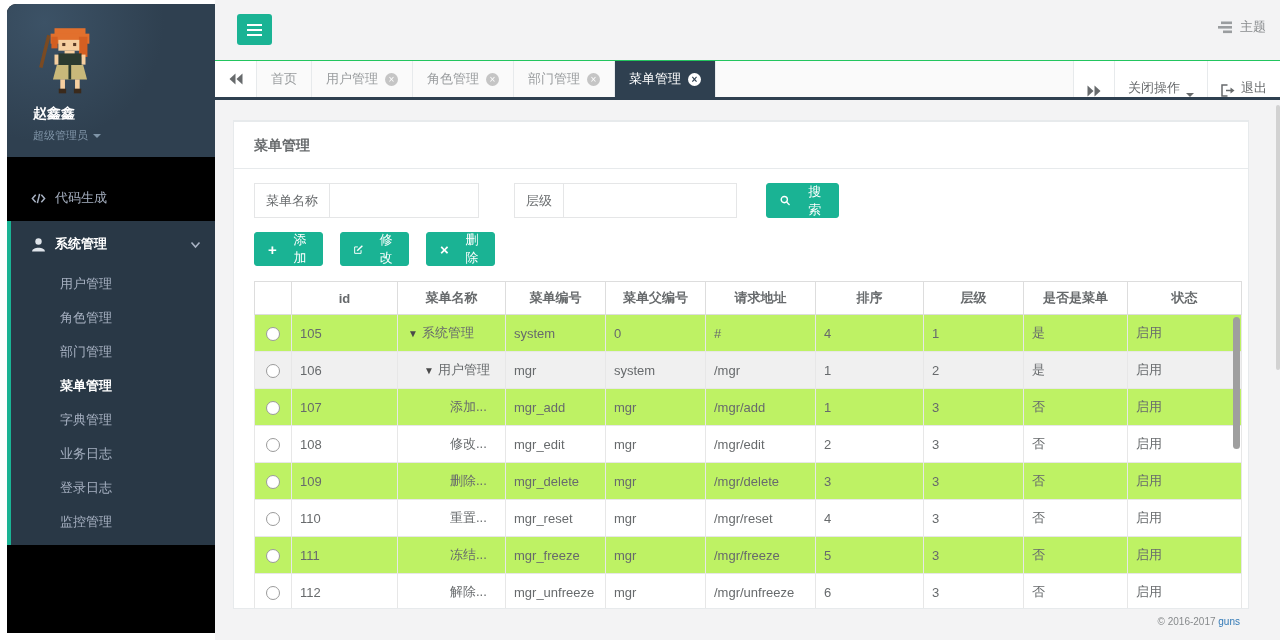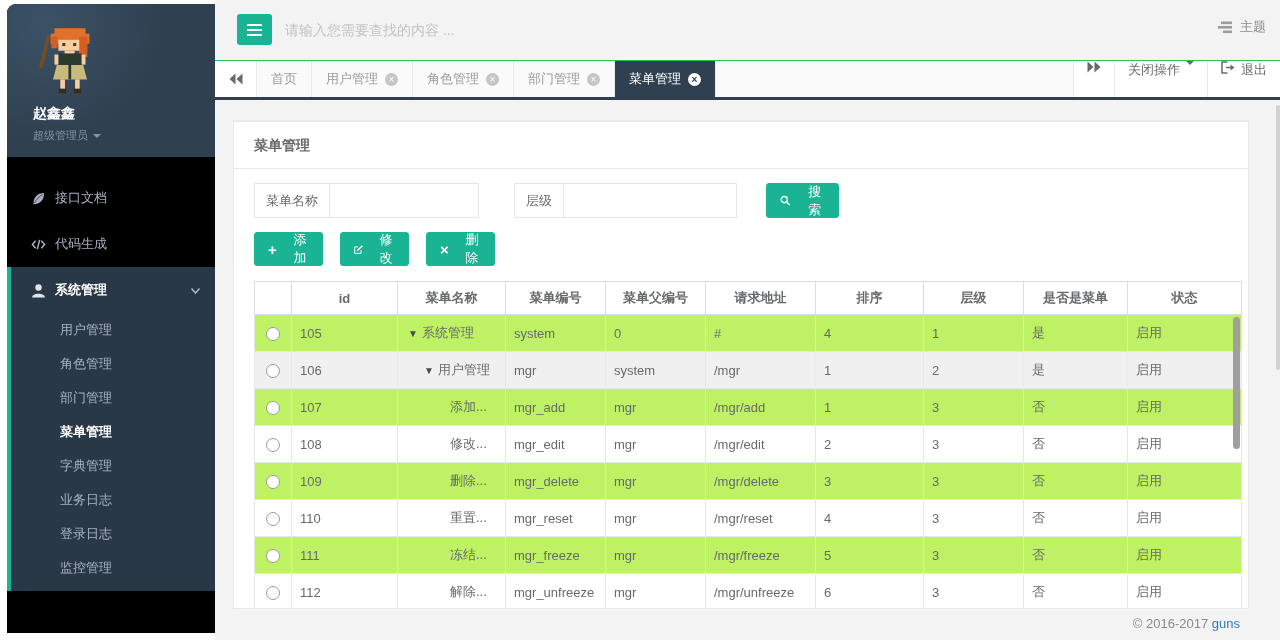--- a/index.html
+++ b/index.html
@@ -46,21 +46,21 @@
   .tab-scroll { width:42px; background:#ffffff; border-right:1px solid #e7eaec; display:flex;
     align-items:center; justify-content:center; color:#676a6c; cursor:pointer; flex:0 0 42px; }
   .tabs { display:flex; flex:1 1 auto; overflow:hidden; }
   .tab { padding:0 14px; font-size:13px; color:#999c9e; display:flex; align-items:center; gap:7px;
     border-right:1px solid #e7eaec; cursor:pointer; white-space:nowrap; }
   .tab.active { background:#2f4050; color:#ffffff; }
   .tab-close { width:13px; height:13px; border-radius:50%; background:#c5c5c5; color:#ffffff;
     font-size:10px; line-height:13px; text-align:center; display:inline-block; cursor:pointer; }
   .tab.active .tab-close { background:#ffffff; color:#2f4050; font-weight:bold; }
   .tab-right { margin-left:auto; display:flex; background:#ffffff; border-left:1px solid #e7eaec; }
-  .tab-right .ctrl { display:flex; align-items:flex-start; padding:0 13px; font-size:13px; color:#676a6c;
+  .tab-right .ctrl { display:flex; align-items:flex-end; padding:0 13px; font-size:13px; color:#676a6c;
     border-right:1px solid #e7eaec; cursor:pointer; gap:6px; }
   .tab-right .ctrl:last-child { border-right:none; }
   .caret-sm { display:inline-block; width:0; height:0; border-left:4px solid transparent;
     border-right:4px solid transparent; border-top:4px solid #676a6c; }
 
   
   .content { position:absolute; left:215px; top:100px; width:1065px; height:540px; background:#f3f3f4; }
   .panel { position:absolute; left:18px; top:20px; width:1016px; height:489px; background:#ffffff;
     border:1px solid #e7eaec; border-top:2px solid #e7eaec; overflow:hidden; }
   .panel-title { padding:15px 20px 13px 20px; border-bottom:1px solid #e7eaec; font-size:14px;
@@ -96,21 +96,21 @@
     border-radius:50%; background:#ffffff; cursor:pointer; vertical-align:middle; }
   td.c-name { white-space:nowrap; overflow:hidden; }
   td.c-name.ind1 { padding-left:10px; }
   td.c-name.ind2 { padding-left:26px; }
   td.c-name.ind3 { padding-left:52px; }
   .tree-caret { font-size:10px; color:#4a4a4a; margin-right:4px; }
 
   .tbl-scrollbar { position:absolute; right:1px; top:36px; width:7px; height:132px; background:#9f9f9f; border-radius:4px; }
   .page-scrollbar { position:absolute; right:0; top:105px; width:4px; height:265px; background:#d2d2d2; border-radius:2px; }
 
-  .footer { position:absolute; right:40px; top:516px; font-size:13px; color:#878a8c;margin-left:32px; }
+  .footer { position:absolute; right:40px; top:516px; font-size:10px; color:#878a8c;margin-left:32px; }
   .footer a { color:#337ab7; text-decoration:none; cursor:pointer; }
 
   svg { display:block; }
 </style>
 </head>
 <body>
 
 <div class="sidebar">
   <div class="user-panel">
     <svg class="avatar" viewBox="0 0 16 18">
@@ -132,29 +132,20 @@
       <rect x="9.3" y="14" width="1.2" height="2.7" fill="#f6cfa0"></rect>
       <rect x="5.1" y="16.4" width="1.9" height="1.2" fill="#3a2a1c"></rect>
       <rect x="9" y="16.4" width="1.9" height="1.2" fill="#3a2a1c"></rect>
     </svg>
     <div class="user-name">赵鑫鑫</div>
     <div class="user-role"><span>超级管理员</span><span class="caret-dn"></span></div>
   </div>
   <div class="side-nav" id="side-nav">
       <div class="side-item">
         <span class="ic">
-          <svg width="15" height="15" viewBox="0 0 16 16" fill="currentColor">
-            <path d="M14 2 C6.5 2 2.5 7 2.5 14 C9.5 14 14 9.5 14 2 Z"></path>
-            <path d="M3.5 13 C6 8.5 9.5 5.5 12.5 3.5" stroke="#2f4050" stroke-width="1" fill="none"></path>
-          </svg>
-        </span>
-        <span class="lbl">接口文档</span>
-      </div>
-      <div class="side-item">
-        <span class="ic">
           <svg width="15" height="15" viewBox="0 0 16 16" fill="none" stroke="currentColor" stroke-width="1.6">
             <polyline points="5,4 1.5,8 5,12"></polyline>
             <polyline points="11,4 14.5,8 11,12"></polyline>
             <line x1="9.2" y1="3" x2="6.8" y2="13"></line>
           </svg>
         </span>
         <span class="lbl">代码生成</span>
       </div>
       <div class="side-section">
         <div class="side-item">
@@ -180,21 +171,20 @@
         <div class="side-sub">登录日志</div>
         <div class="side-sub">监控管理</div>
       </div>
     </div>
 </div>
 
 <div class="topbar">
   <button class="hamburger">
       <span></span>
     </button>
-  <input class="search-input" value="" placeholder="请输入您需要查找的内容 ..." style="">
   <div class="theme-btn">
     <svg width="15" height="13" viewBox="0 0 15 13" fill="currentColor">
       <rect x="3" y="0.5" width="11" height="2.6"></rect>
         <rect x="0" y="5" width="14" height="2.6"></rect>
         <rect x="5" y="9.5" width="9" height="2.6"></rect>
     </svg>
     <span>主题</span>
   </div>
 </div>
 

